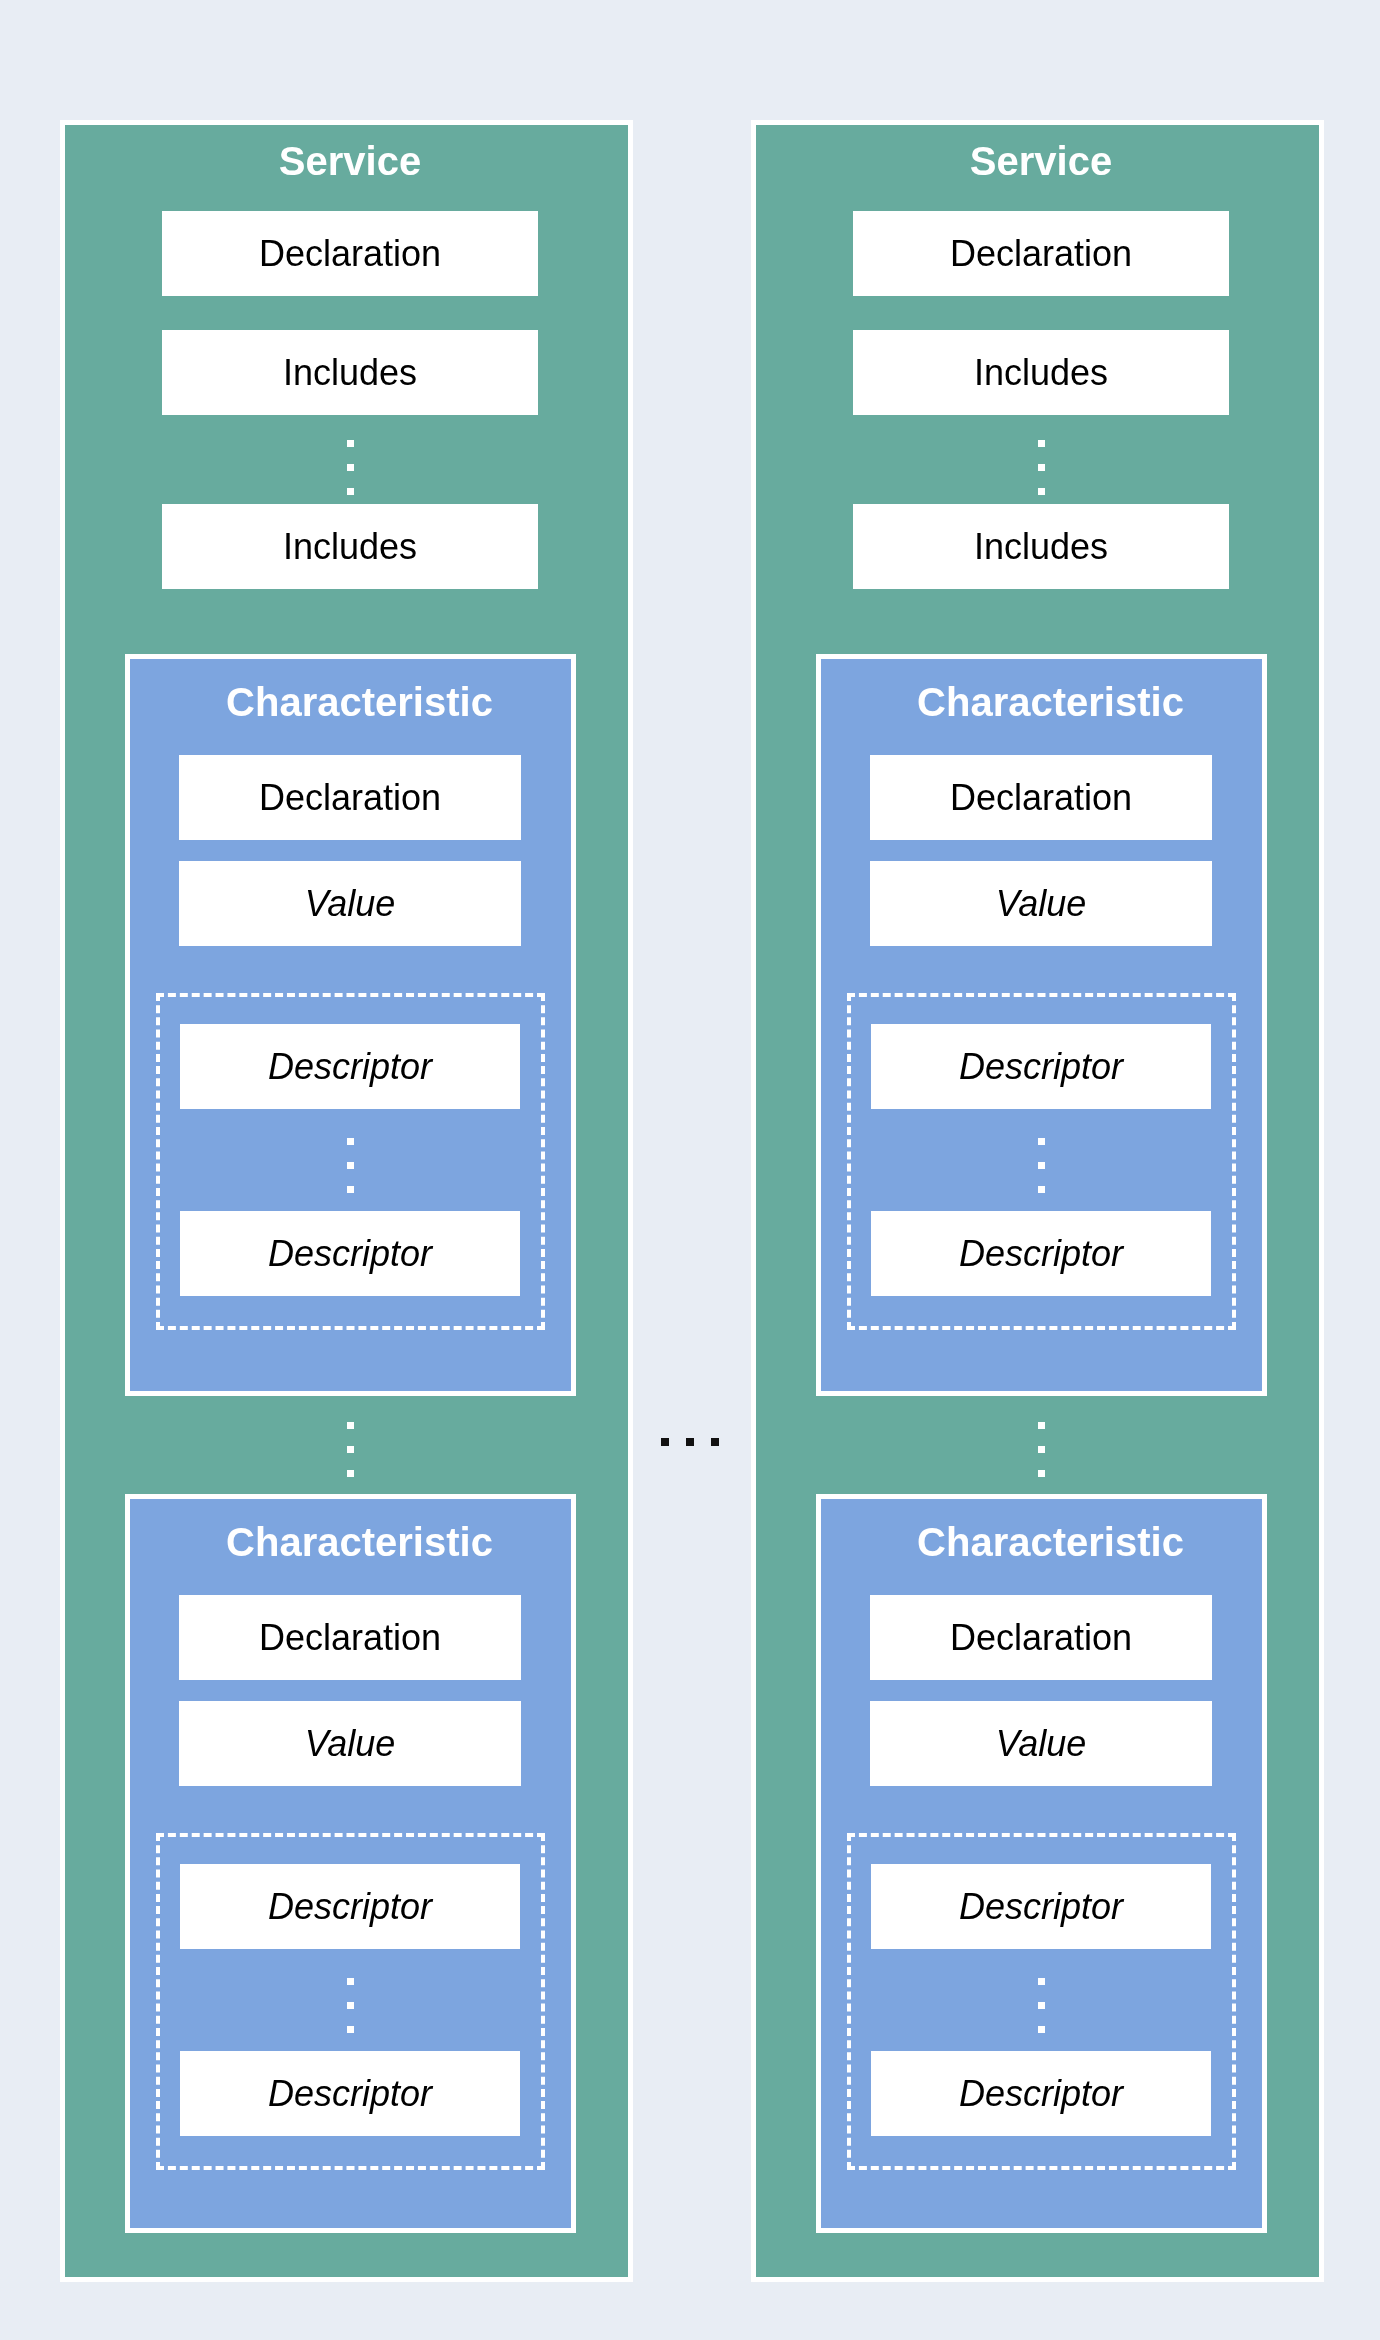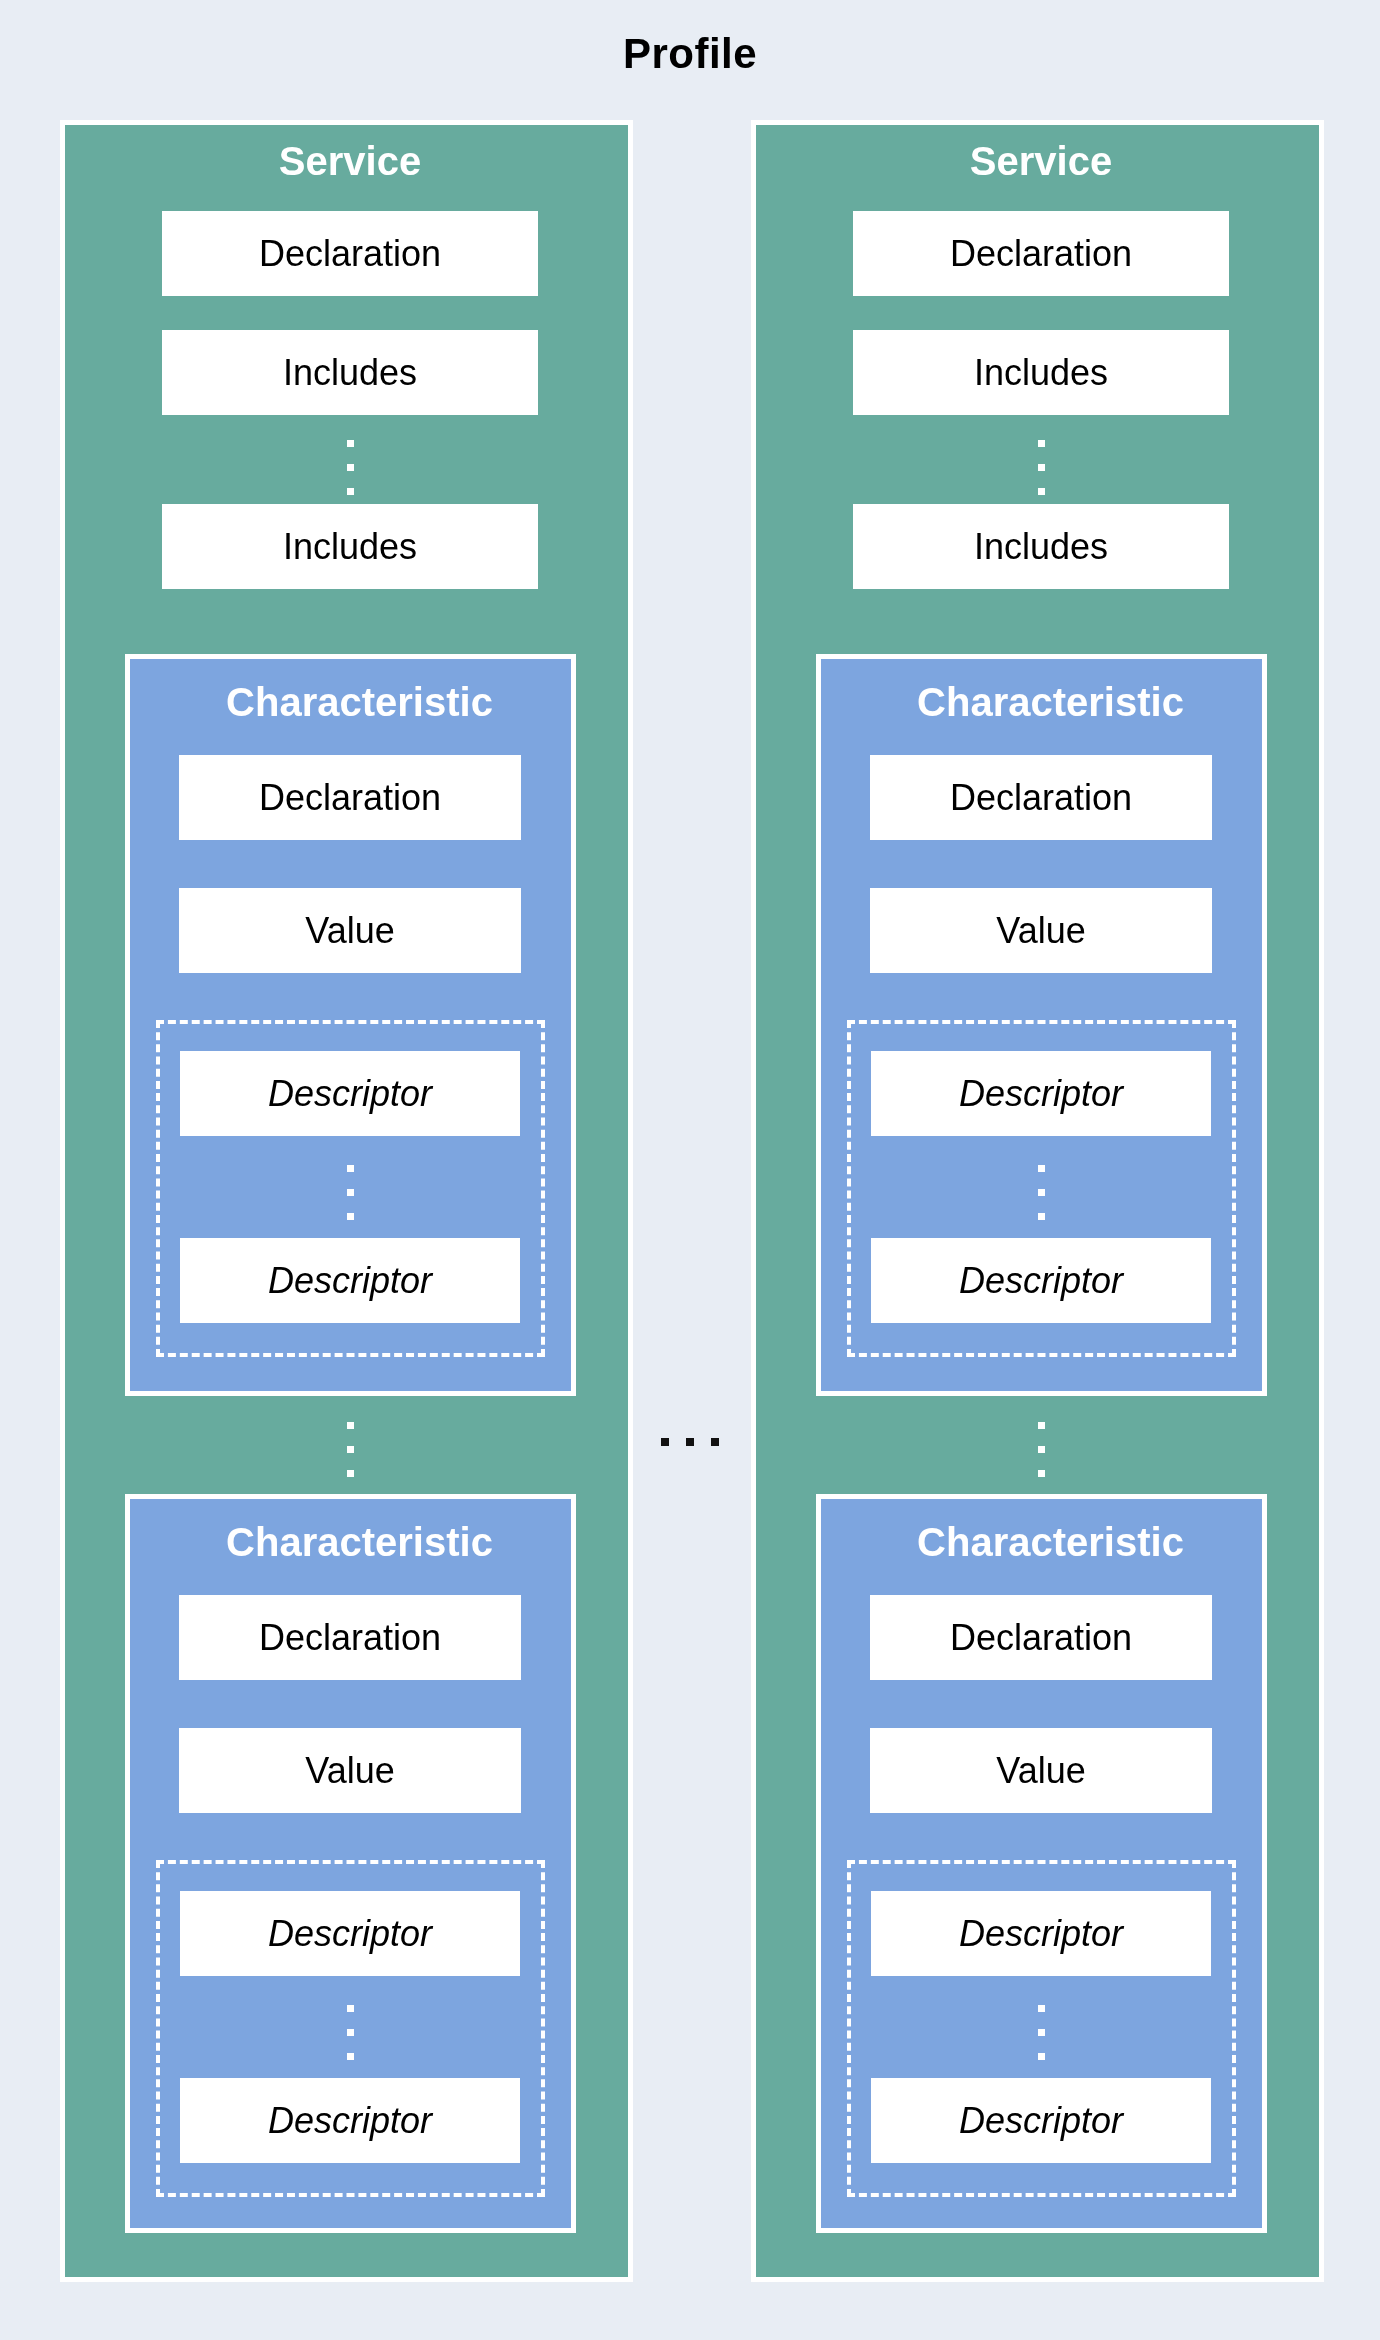--- a/index.html
+++ b/index.html
@@ -62,42 +62,41 @@
   .characteristic{
     width:451px;margin-left:auto;margin-right:auto;
     background:var(--characteristic-fill);
     border:5px solid #fff;
   }
   .characteristic.first{margin-top:65px;height:742px;}
   .characteristic.second{margin-top:17px;height:739px;}
   .characteristic > .panel-title{margin-top:23px;margin-left:19px;}
   .characteristic > .wbox{width:342px;}
   .char-declaration{margin-top:33px;}
-  .char-value{margin-top:48px;}
+  .char-value{margin-top:21px;font-style:italic;}
   .descriptor-group{
     width:389px;height:337px;
     margin:47px auto 0 auto;
     border:4px dashed #fff;
   }
   .descriptor-group > .wbox{width:340px;font-style:italic;}
   .desc-first{margin-top:27px;}
   .desc-vdots{margin-top:29px;}
   .desc-last{margin-top:18px;}
   .services-ellipsis{
     position:absolute;top:1438px;left:0;width:100%;
     display:flex;justify-content:center;gap:17px;
   }
   .services-ellipsis .sq{width:8px;height:8px;background:var(--ellipsis-dark);flex:none;}
 </style>
 </head>
 <body>
 
 <div class="canvas">
 
-  <div class="page-title">Profile</div>
 
   <div class="service pos-left">
     <div class="panel-title">Service</div>
 
     <div class="wbox svc-declaration">Declaration</div>
 
     <div class="wbox svc-includes-first">Includes</div>
 
     <div class="vdots svc-vdots">
       <span class="sq"></span>

